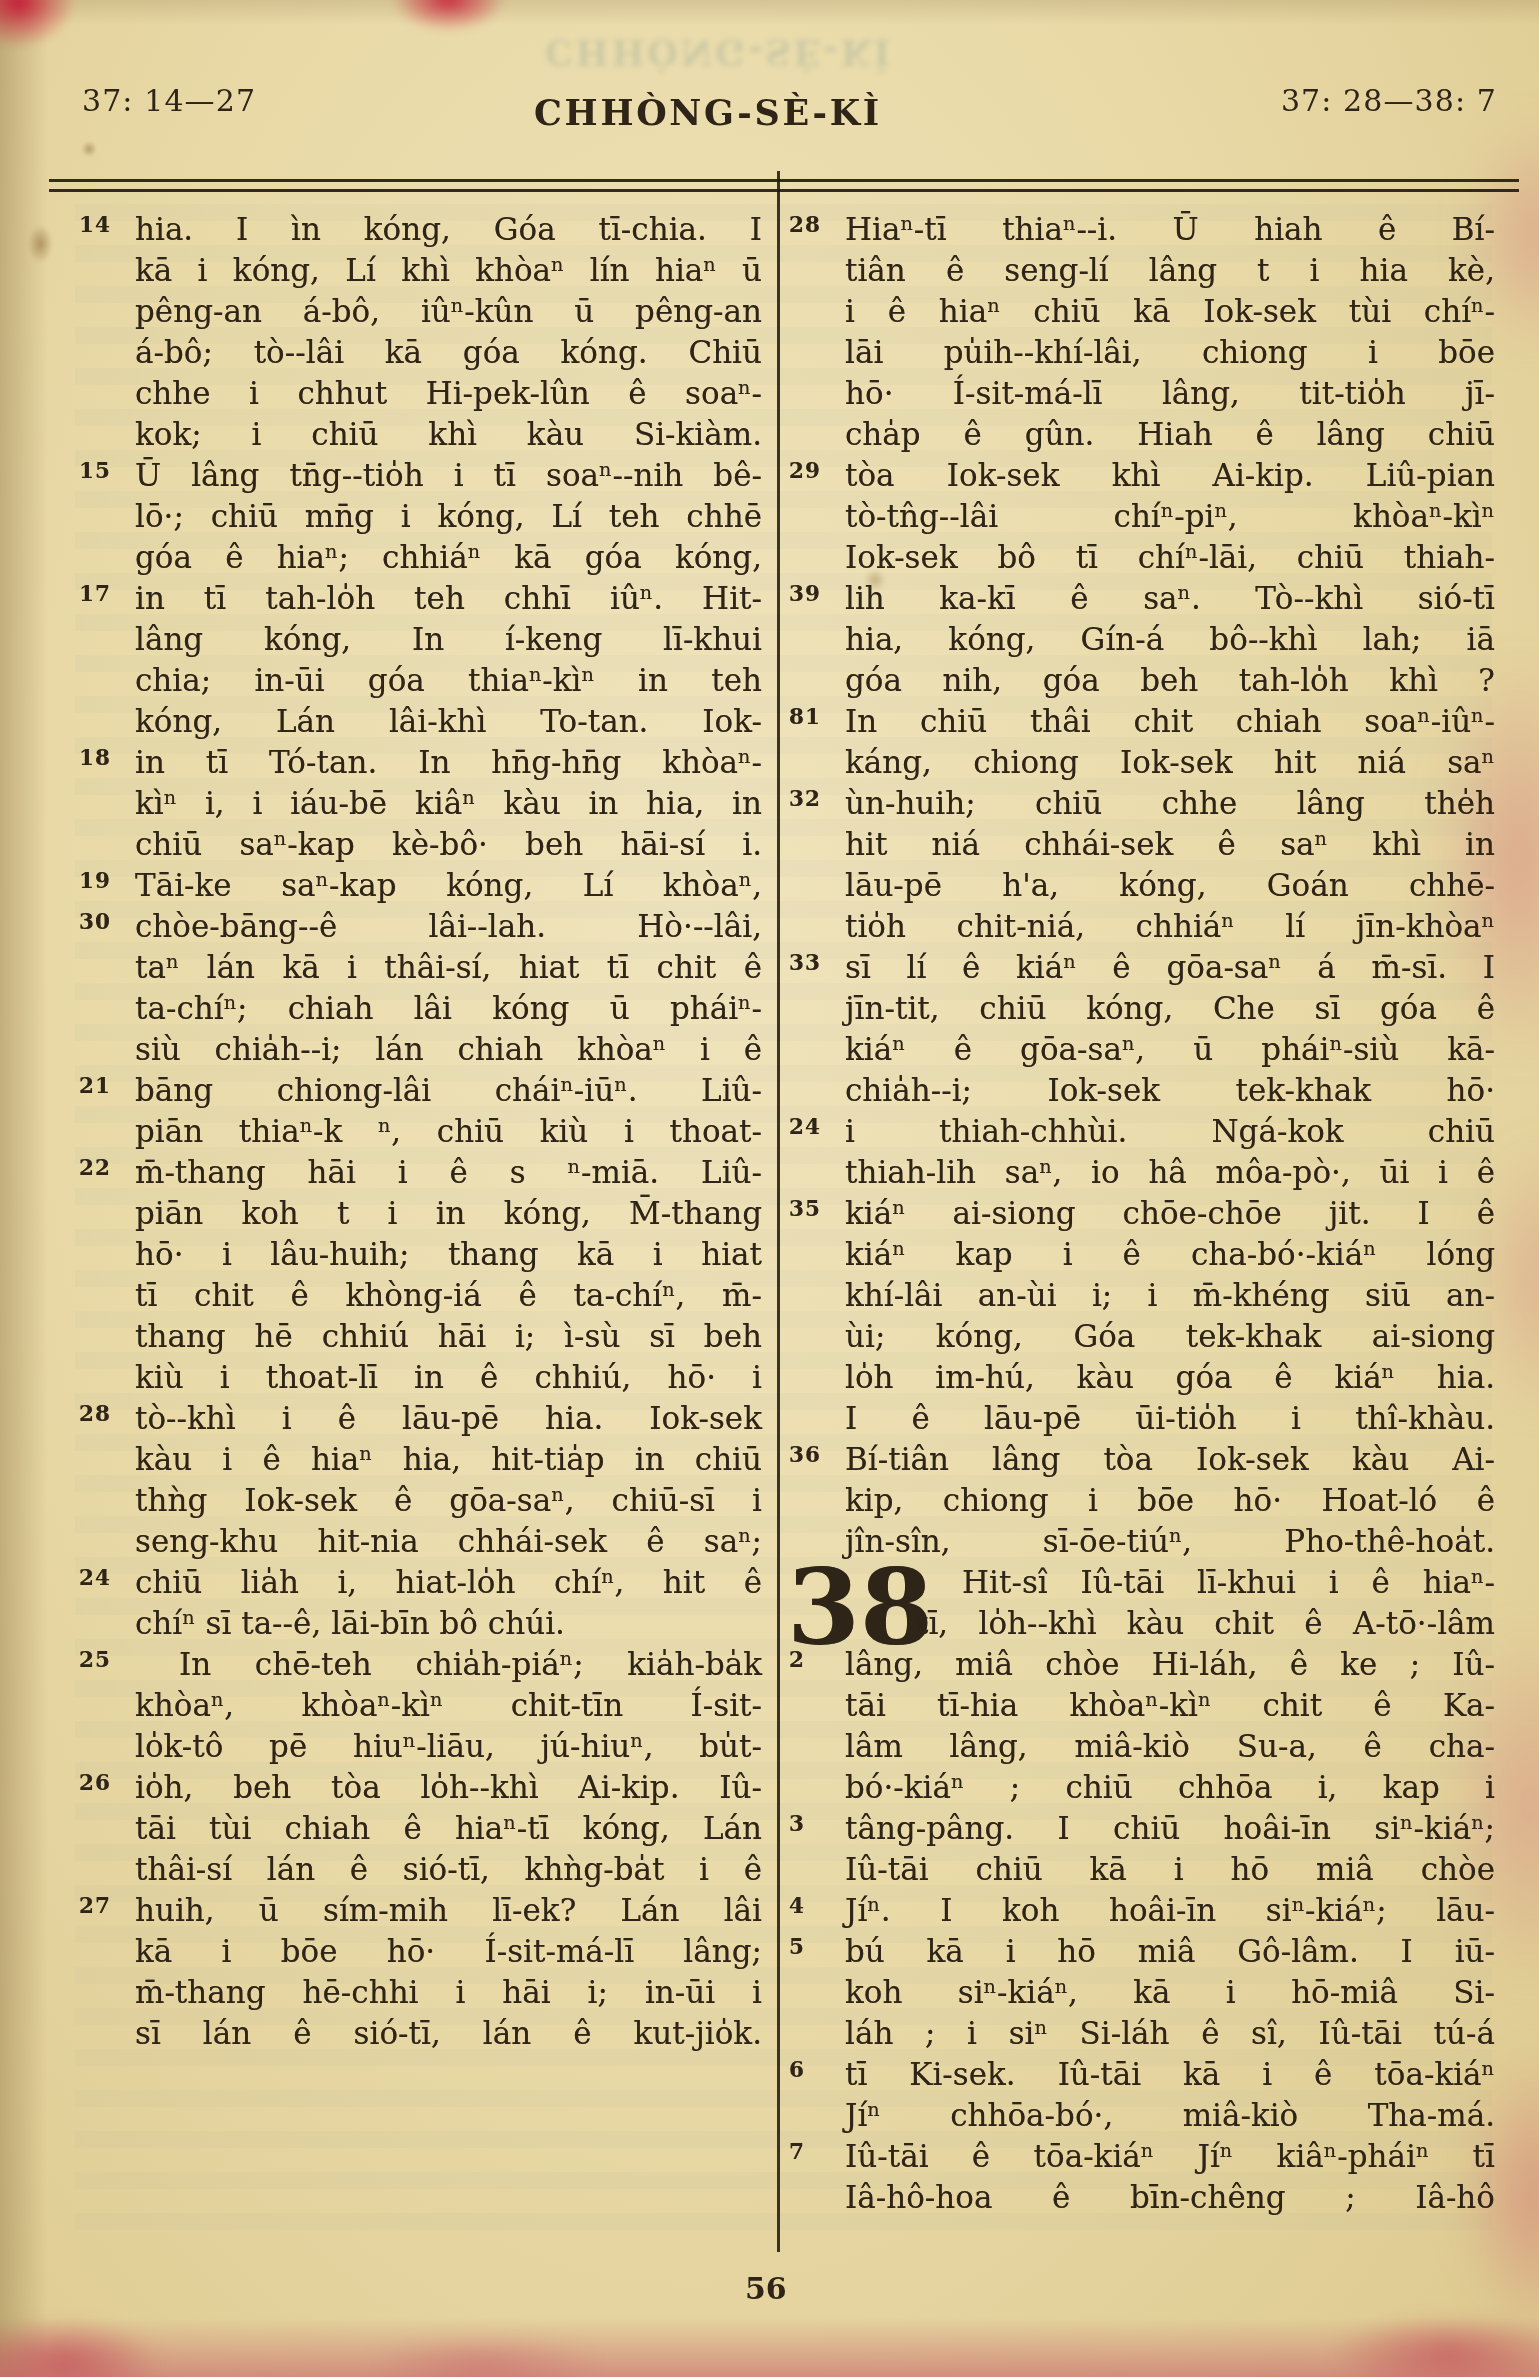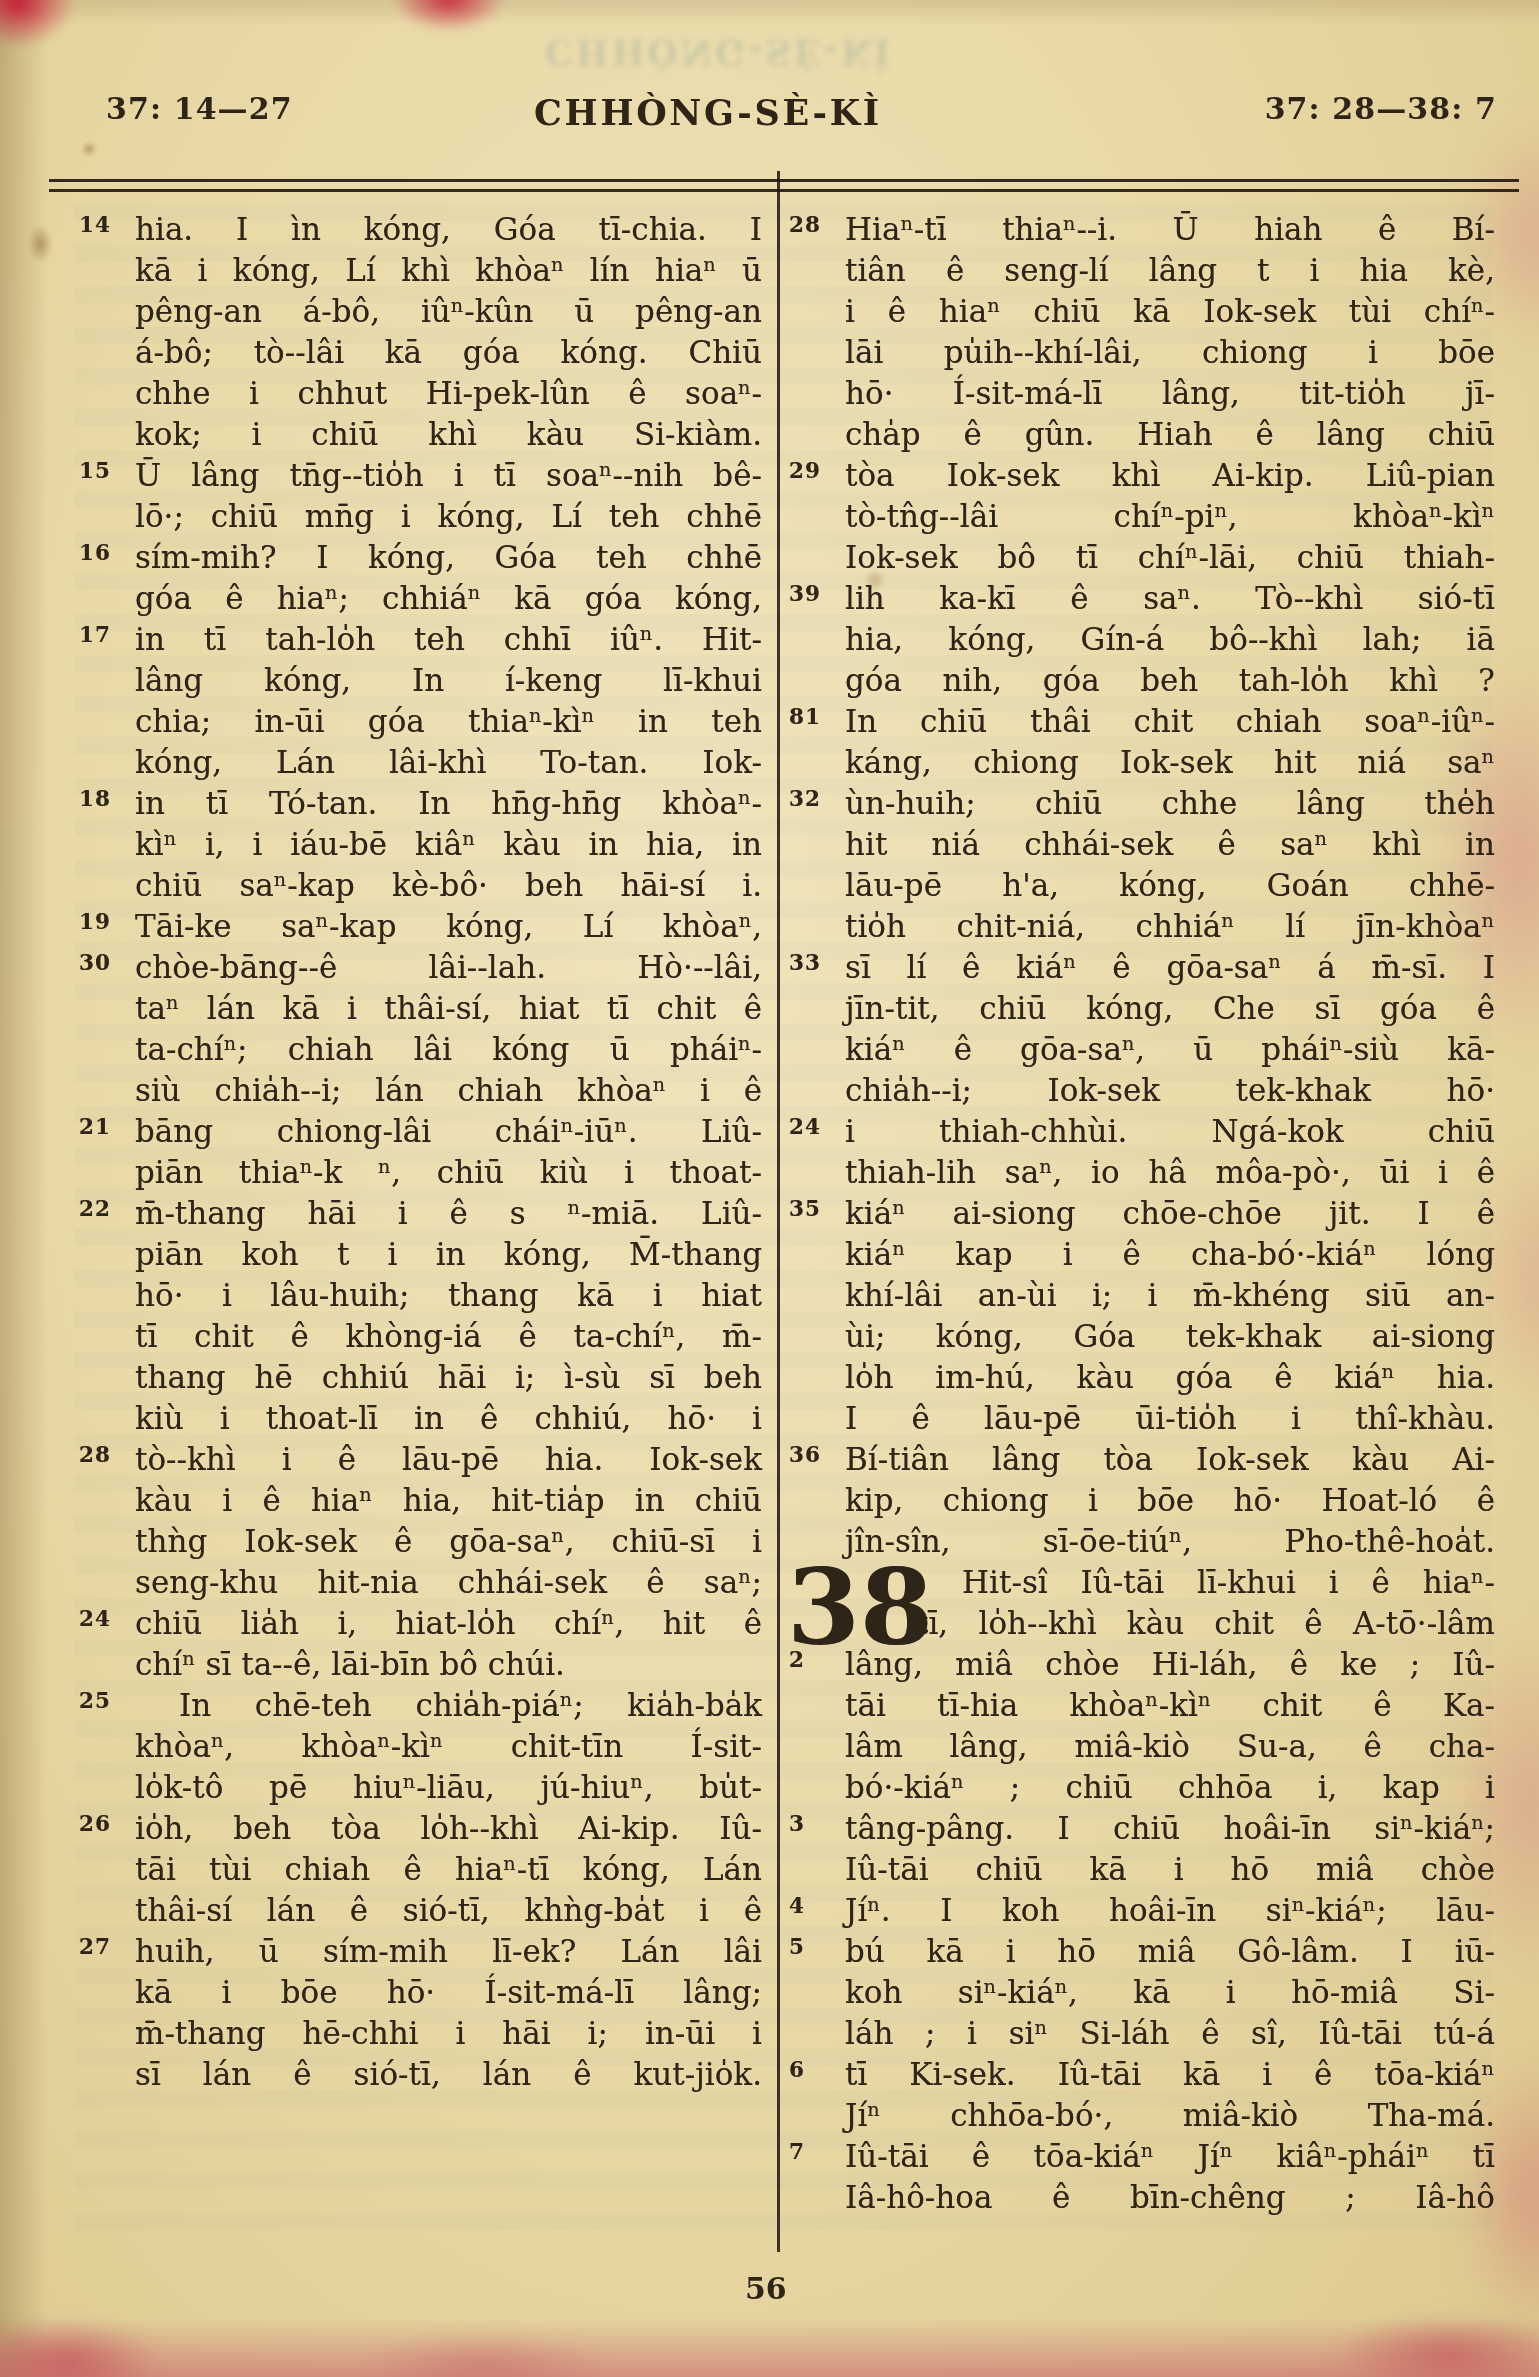--- a/index.html
+++ b/index.html
@@ -28,21 +28,21 @@
   .s-br{left:1331px;top:2313px;width:236px;height:81px;background:radial-gradient(closest-side,rgba(190,60,80,.55),rgba(190,60,80,0));filter:blur(7.5px);}
   .s-leftedge{left:0;top:0;width:48px;height:2377px;border-radius:0;background:linear-gradient(90deg,rgba(110,80,35,.30),rgba(110,80,35,0));}
   .s-topedge{left:0;top:0;width:1539px;height:25px;border-radius:0;background:linear-gradient(180deg,rgba(120,90,50,.18),rgba(120,90,50,0));}
   .s-fleck1{left:28px;top:225px;width:25px;height:38px;background:radial-gradient(closest-side,rgba(130,90,40,.5),rgba(130,90,40,0));filter:blur(1.6px);}
   .s-fleck2{left:81px;top:141px;width:16px;height:16px;background:radial-gradient(closest-side,rgba(130,90,40,.45),rgba(130,90,40,0));filter:blur(1.1px);}
   .s-fleck3{left:864px;top:569px;width:21.5px;height:21.5px;background:radial-gradient(closest-side,rgba(150,100,50,.35),rgba(150,100,50,0));filter:blur(1.6px);}
   .ghostcols{position:absolute;left:75px;top:204px;width:1417px;height:2029px;pointer-events:none;
     background:repeating-linear-gradient(180deg,rgba(125,150,148,.05) 0 17px,rgba(125,150,148,0) 17px 41px);}
   
   .header{position:absolute;left:0;top:0;width:100%;height:177px;}
-  .ref{position:absolute;top:91px;font-size:30px;font-weight:bold;letter-spacing:1.1px;white-space:nowrap;margin-left:24px;}
+  .ref{position:absolute;top:83px;font-size:30px;font-weight:normal;letter-spacing:1.1px;white-space:nowrap;}
   .ref.left{left:82px;}
   .ref.right{right:42px;}
   .title{position:absolute;top:81px;left:708px;transform:translateX(-50%);
     font-size:35px;font-weight:bold;letter-spacing:2.7px;white-space:nowrap;margin-top:11px;}
   .title-ghost{position:absolute;top:32px;left:719px;transform:translateX(-50%) scaleY(-1);
     font-size:35px;font-weight:bold;letter-spacing:2.7px;color:rgba(130,158,152,.28);filter:blur(2.7px);white-space:nowrap;}
   .rule{position:absolute;left:49px;top:179px;width:1470px;height:7px;
     border-top:3.2px solid #241c12;border-bottom:3.2px solid #241c12;opacity:.92;}
   .divider{position:absolute;left:777px;top:171px;width:2.7px;height:2081px;background:rgba(35,27,16,.88);}
   
@@ -113,24 +113,20 @@
         <span class="ltext">kok; i chiū khì kàu Si-kiàm.</span>
       </div>
       <div class="line">
         <span class="vnum">15</span>
         <span class="ltext">Ū lâng tn̄g--tio̍h i tī soaⁿ--nih bê-</span>
       </div>
       <div class="line">
         <span class="ltext">lō·; chiū mn̄g i kóng, Lí teh chhē</span>
       </div>
       <div class="line">
-        <span class="vnum">16</span>
-        <span class="ltext">sím-mih?  I kóng, Góa teh chhē</span>
-      </div>
-      <div class="line">
         <span class="ltext">góa ê hiaⁿ; chhiáⁿ kā góa kóng,</span>
       </div>
       <div class="line">
         <span class="vnum">17</span>
         <span class="ltext">in tī tah-lo̍h teh chhī iûⁿ.  Hit-</span>
       </div>
       <div class="line">
         <span class="ltext">lâng kóng, In í-keng lī-khui</span>
       </div>
       <div class="line">

